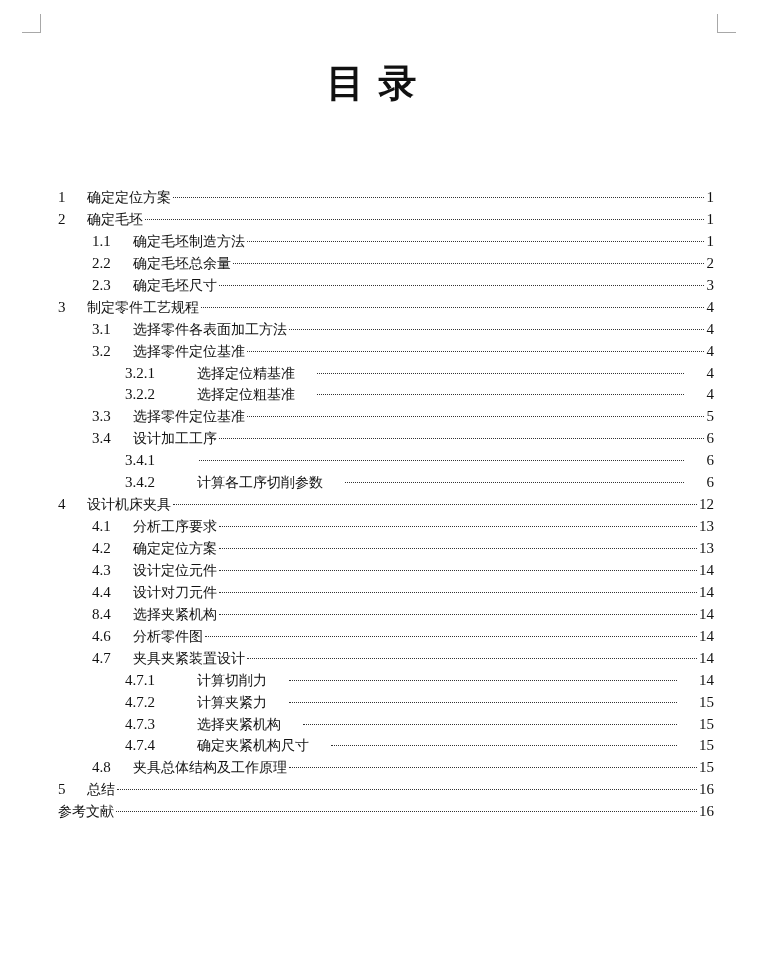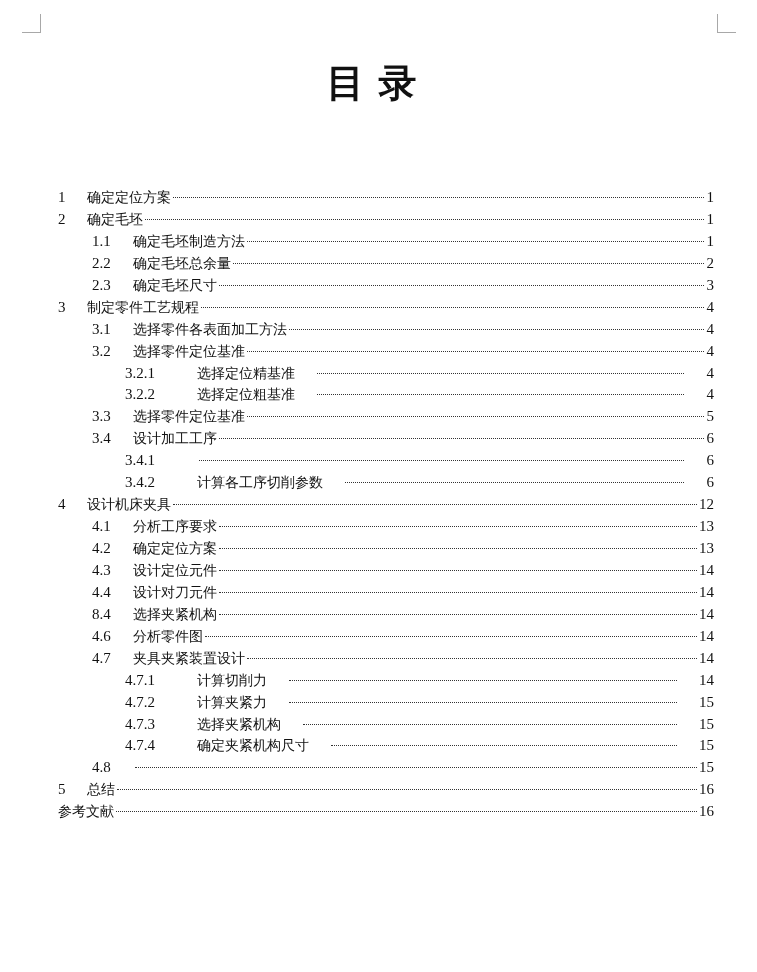--- a/index.html
+++ b/index.html
@@ -182,20 +182,21 @@
       <span class="page">15</span>
     </div>
     <div class="row lvl3">
       <span class="num">4.7.4</span>
       <span class="label">确定夹紧机构尺寸</span>
       <span class="dots"></span>
       <span class="page">15</span>
     </div>
     <div class="row lvl2">
       <span class="num">4.8</span>
+      <span class="label">夹具总体结构及工作原理</span>
       <span class="dots"></span>
       <span class="page">15</span>
     </div>
     <div class="row lvl1">
       <span class="num">5</span>
       <span class="label">总结</span>
       <span class="dots"></span>
       <span class="page">16</span>
     </div>
     <div class="row lvl0">

